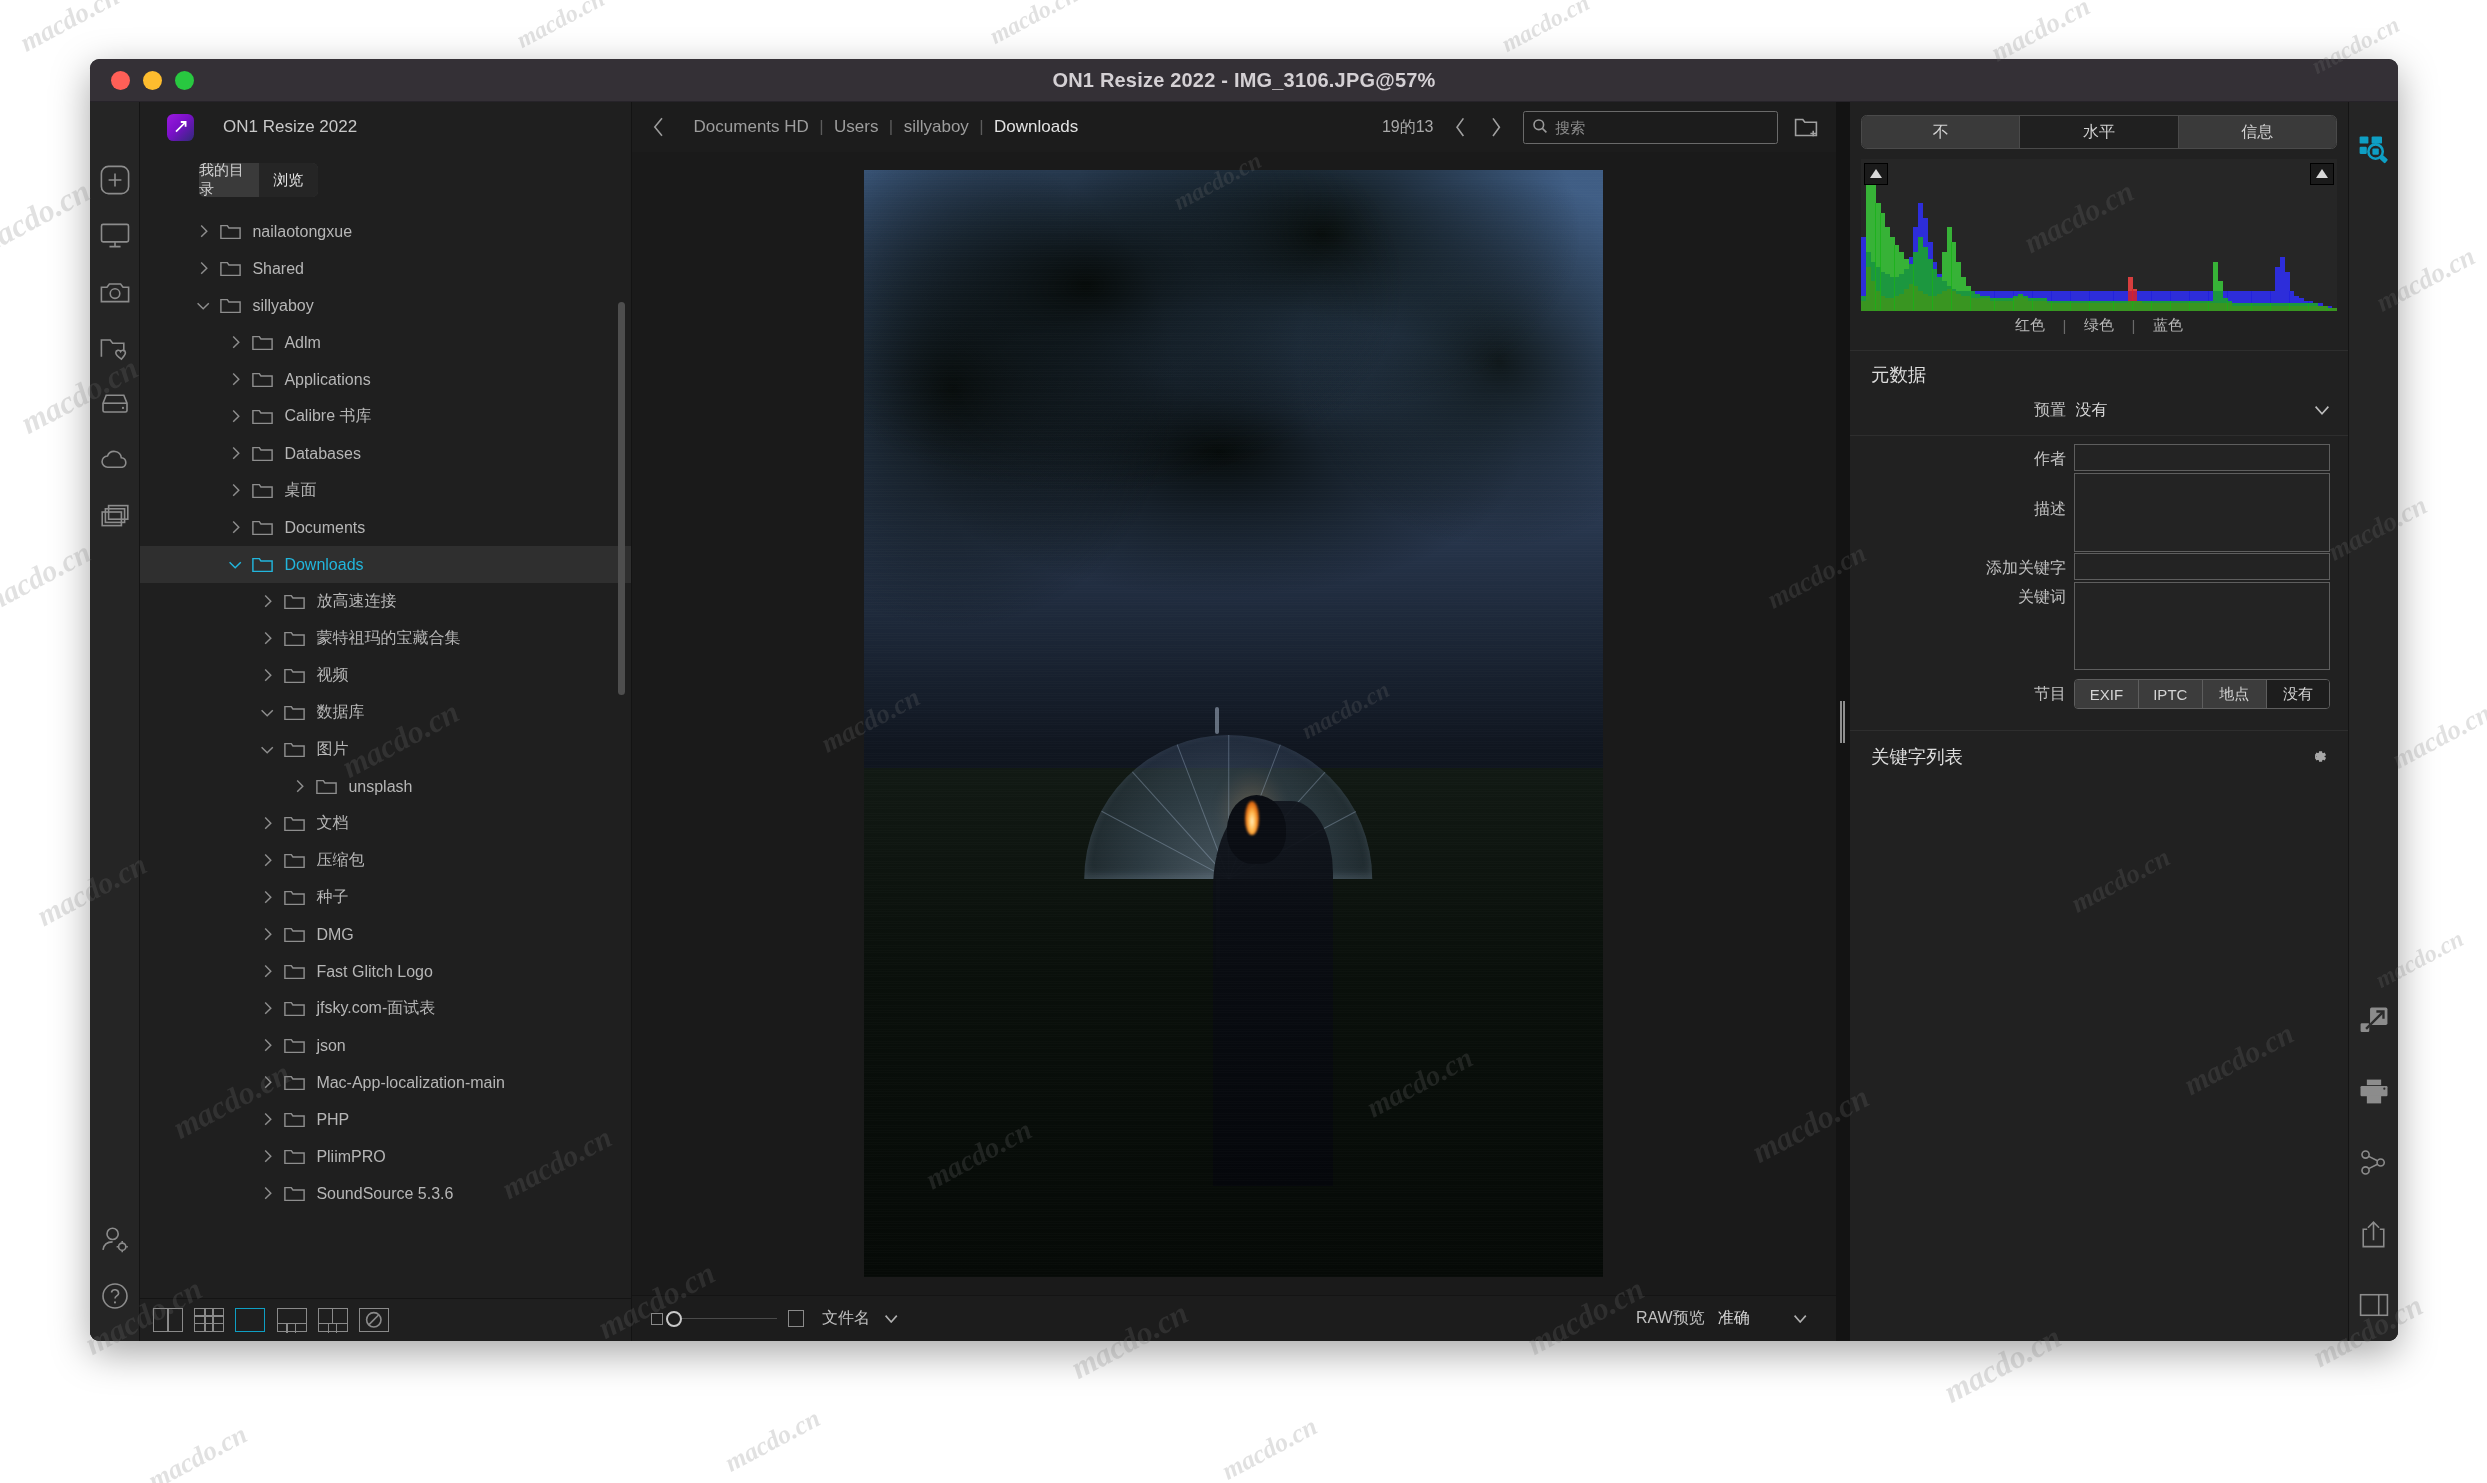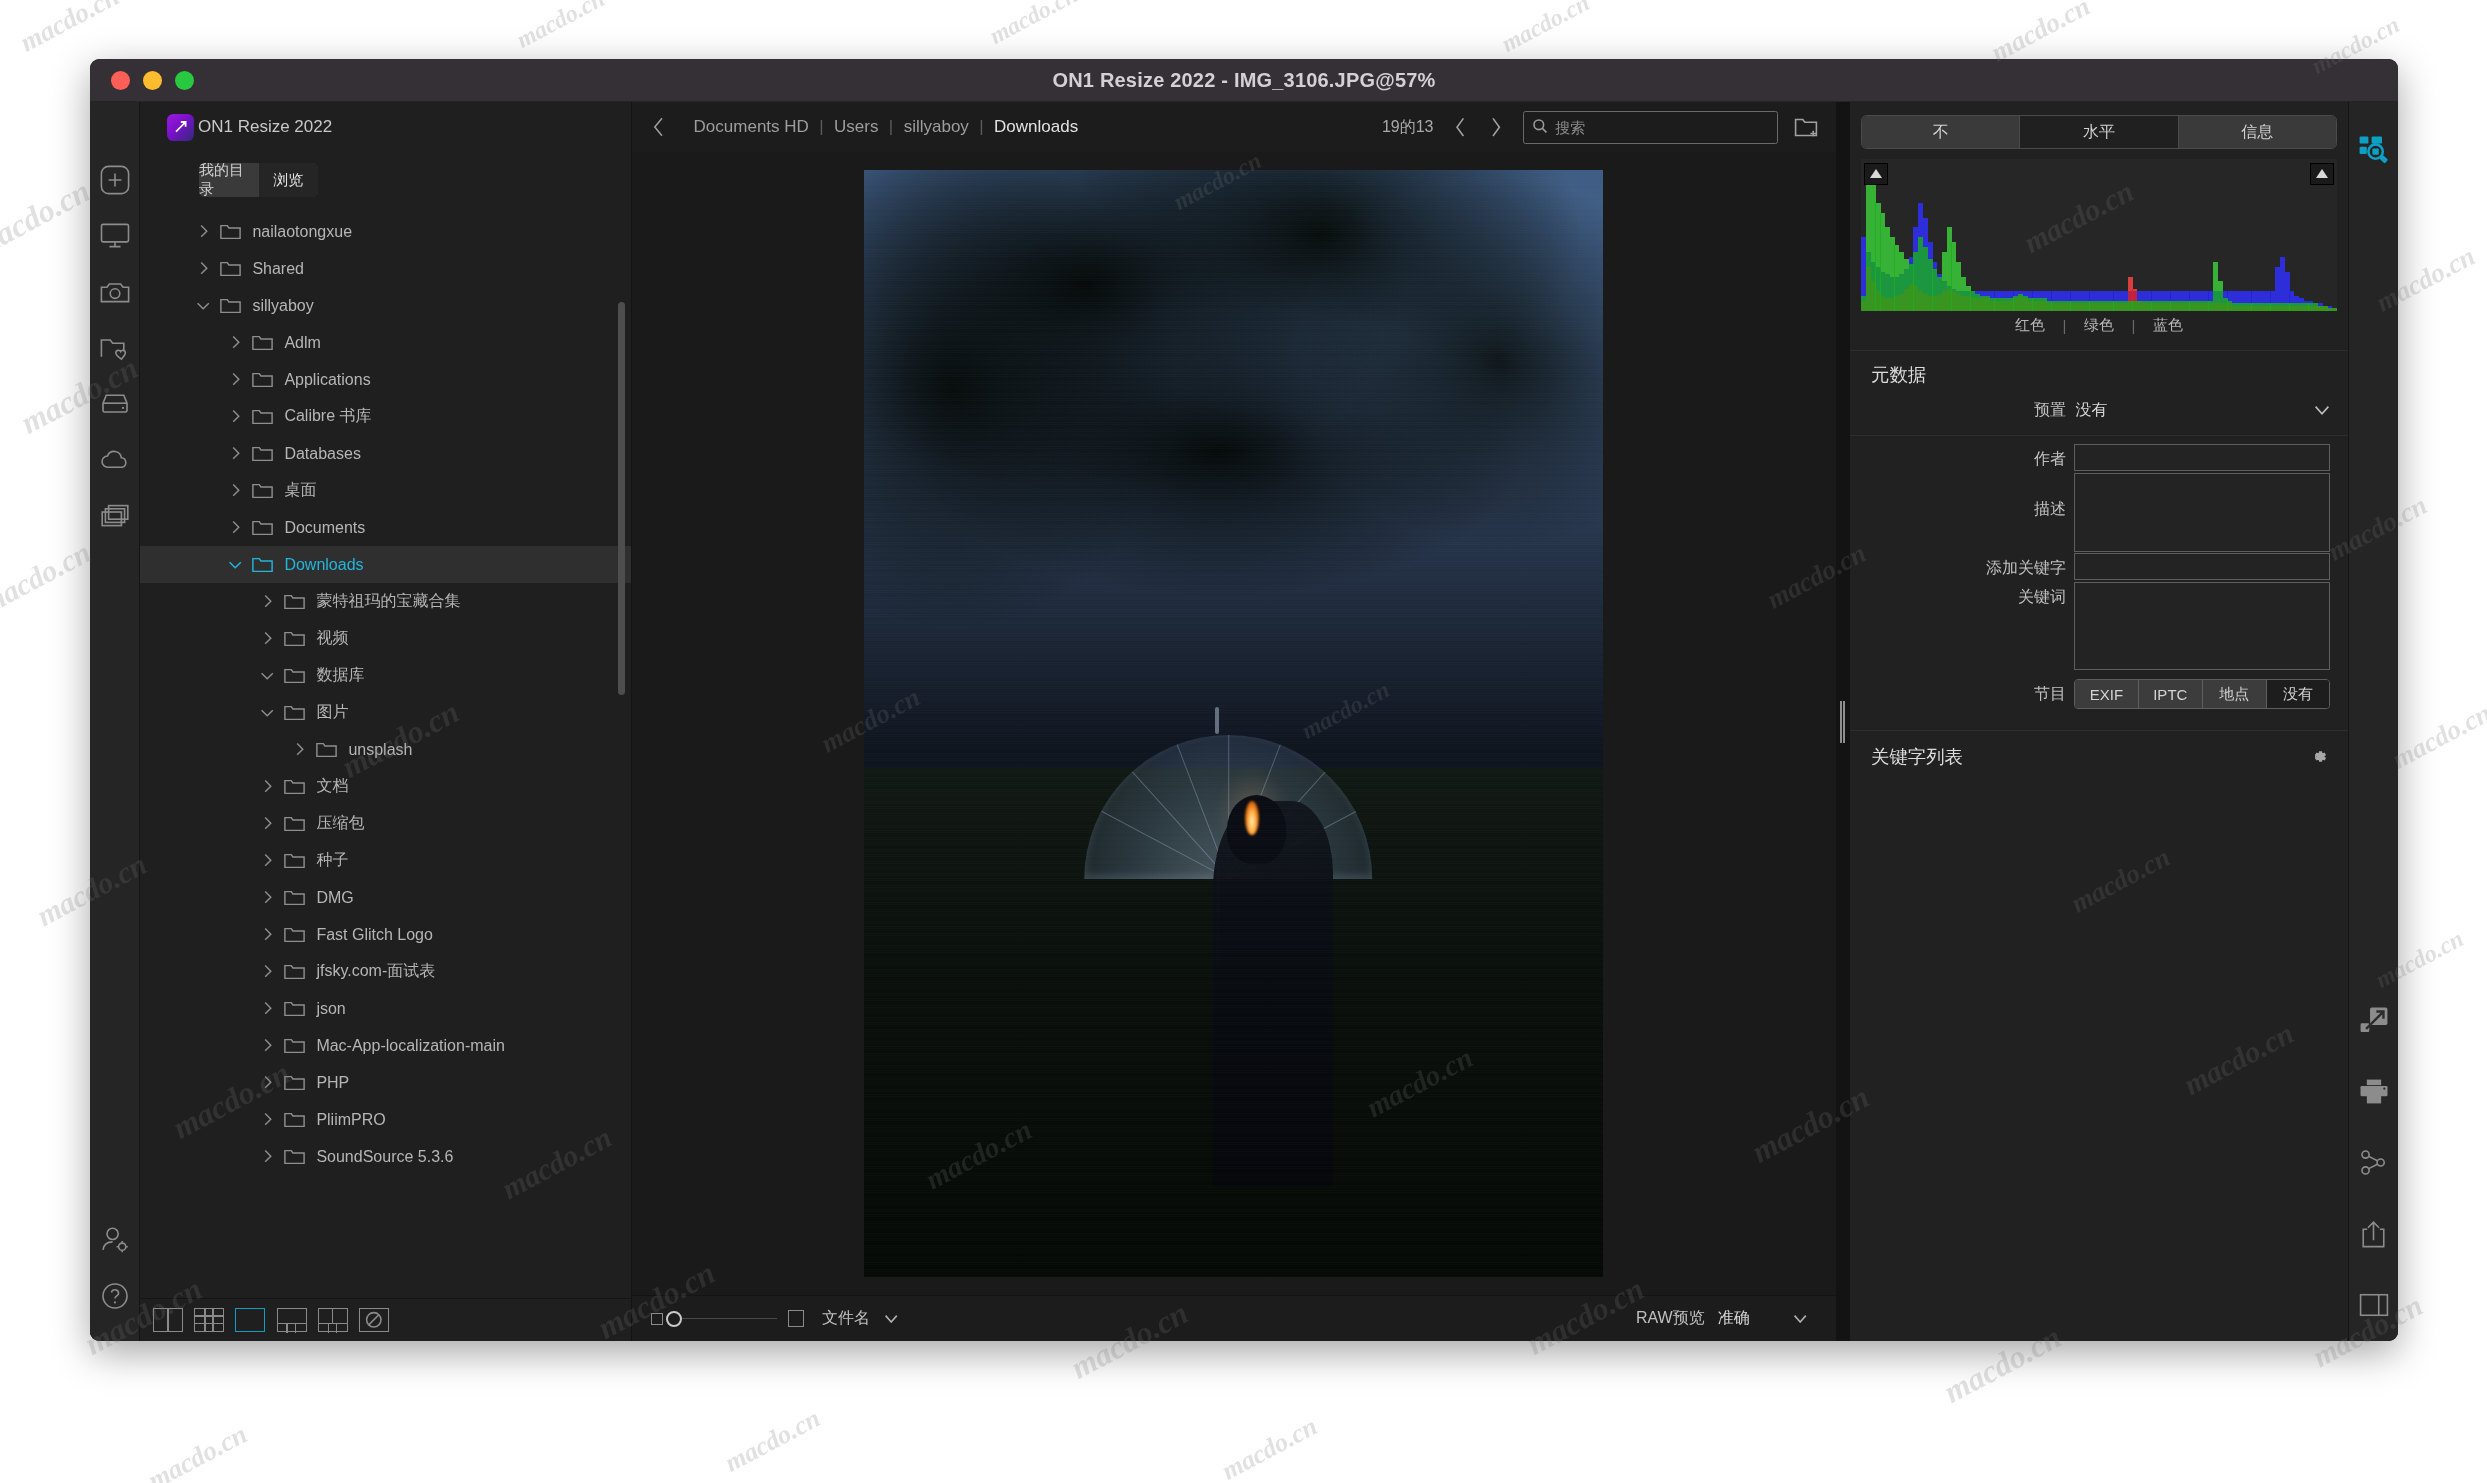--- a/index.html
+++ b/index.html
@@ -73,21 +73,21 @@
   #rail-left .spacer { flex: 1; }
 
   
   #sidebar {
     width: 492px; flex: 0 0 492px;
     background: #1f1f1f;
     display: flex; flex-direction: column;
     border-right: 0.8px solid #131313;
     position: relative;
   }
-  #sb-head { height: 50px; display: flex; align-items: center; padding-left: 27px; gap: 4px; }
+  #sb-head { height: 50px; display: flex; align-items: center; padding-left: 27px; gap: 29px; }
   #sb-head .appicon {
     width: 27px; height: 27px; border-radius: 6.4px;
     background: linear-gradient(135deg,#9b1ae0 0%, #7a10c8 45%, #2f2a78 100%);
     display: flex; align-items: center; justify-content: center;
   }
   #sb-head .appname { font-size: 17px; color: #c8c8c8; }
   #sb-tabs { margin: 11.2px 0 8px 59px; display: flex;
     background: #3a3a3a; border-radius: 5.6px; overflow: hidden; width: 119px; height: 34px; }
   .sb-tab {
     flex: 1; display: flex; align-items: center; justify-content: center;
@@ -583,20 +583,33 @@
               <svg width="14.4" height="11.2" viewBox="0 0 18 14" fill="none" stroke="#22b6dd" stroke-width="1.8">
                 <path d="M2 4l7 7 7-7"></path>
               </svg>
             </div>
             <div class="fi">
               <svg width="21" height="16" viewBox="0 0 26 20" fill="none" stroke="#22b6dd" stroke-width="1.8">
                 <path d="M1 18V2h8l2 3h14v13z"></path>
               </svg>
             </div>
             <div class="lbl">Downloads</div>
+          </div>
+          <div class="row" style="padding-left: 117px;">
+            <div class="chev">
+              <svg width="11.2" height="14.4" viewBox="0 0 14 18" fill="none" stroke="#8e8e8e" stroke-width="1.8">
+                <path d="M4 2l7 7-7 7"></path>
+              </svg>
+            </div>
+            <div class="fi">
+              <svg width="21" height="16" viewBox="0 0 26 20" fill="none" stroke="#8e8e8e" stroke-width="1.8">
+                <path d="M1 18V2h8l2 3h14v13z"></path>
+              </svg>
+            </div>
+            <div class="lbl">放高速连接</div>
           </div>
           <div class="row" style="padding-left: 117px;">
             <div class="chev">
               <svg width="11.2" height="14.4" viewBox="0 0 14 18" fill="none" stroke="#8e8e8e" stroke-width="1.8">
                 <path d="M4 2l7 7-7 7"></path>
               </svg>
             </div>
             <div class="fi">
               <svg width="21" height="16" viewBox="0 0 26 20" fill="none" stroke="#8e8e8e" stroke-width="1.8">
                 <path d="M1 18V2h8l2 3h14v13z"></path>

